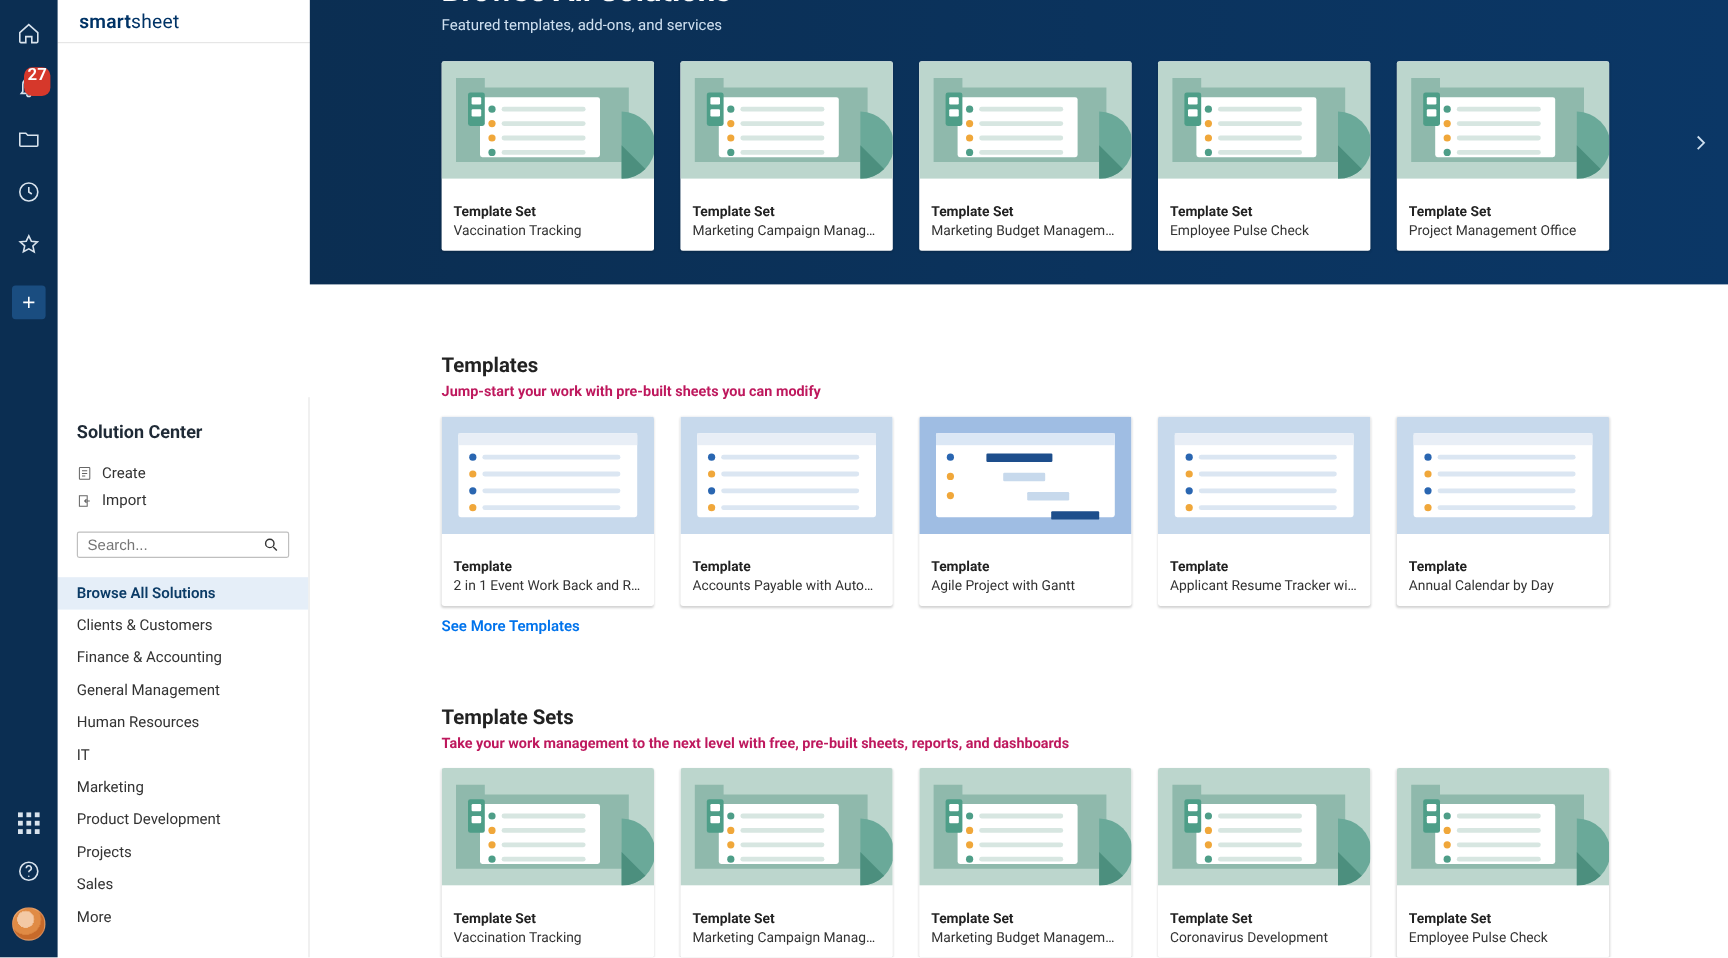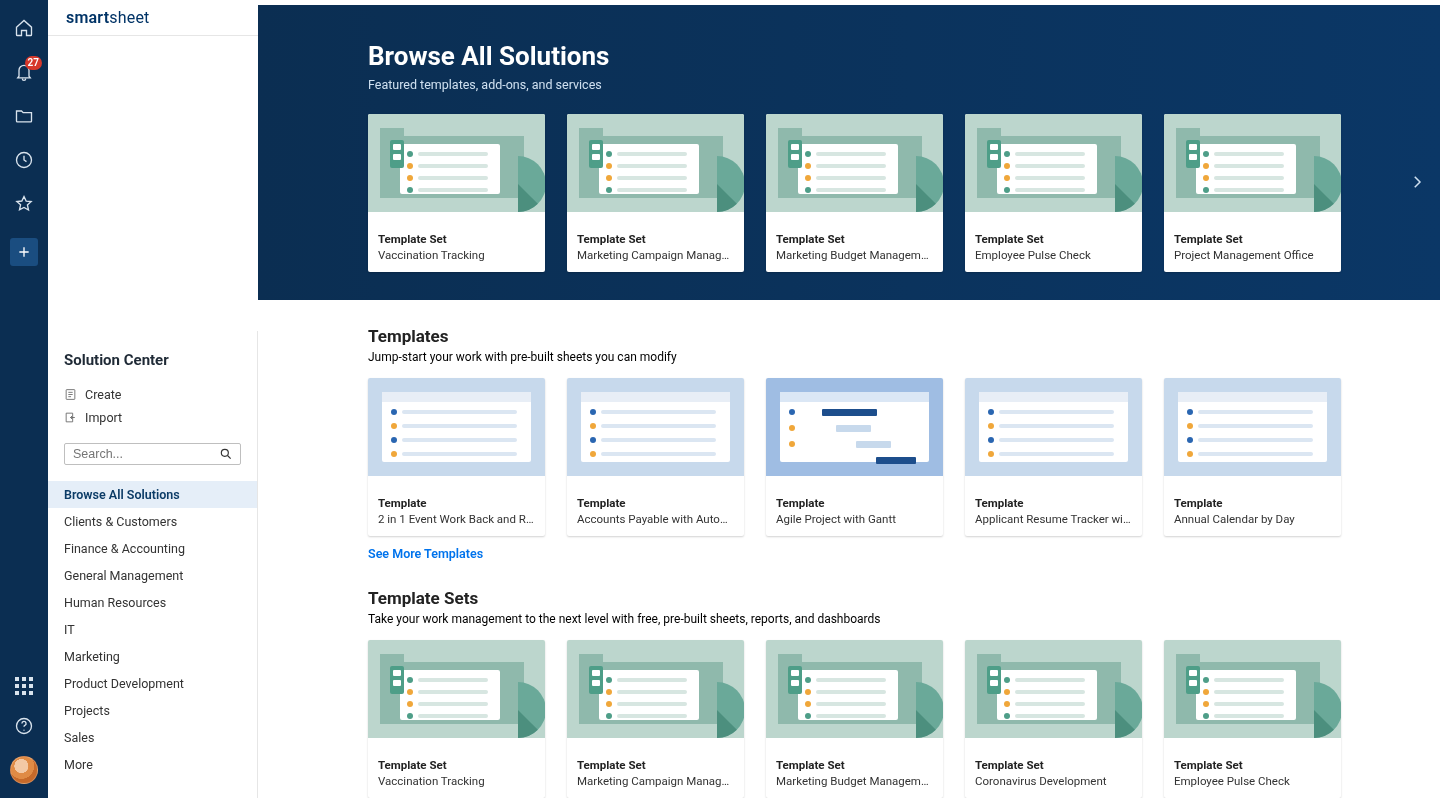--- a/index.html
+++ b/index.html
@@ -13,21 +13,21 @@
     position: relative;
   }
   .rail-icon { width: 20px; height: 20px; color: #d9e3ed; position: relative; cursor: pointer; }
   .rail-icon svg { width: 100%; height: 100%; stroke: currentColor; fill: none; stroke-width: 1.6; }
   .rail-plus { width: 28px; height: 28px; background: #1a4d80; border-radius: 3px; display:flex; align-items:center; justify-content:center; color:#fff; cursor:pointer; }
   .rail-plus svg { width:16px; height:16px; stroke:#fff; stroke-width:2; fill:none; }
   .rail-spacer { flex: 1; }
   .rail-bottom { display:flex; flex-direction:column; align-items:center; gap:20px; padding-bottom:14px; }
   .badge {
     position:absolute; top:-6px; right:-8px; background:#d6382b; color:#fff;
-    font-size:10px; line-height:14px; min-width:16px; height:14px; border-radius:7px;
+    font-size:14px; line-height:14px; min-width:16px; height:24px; border-radius:7px;
     text-align:left; padding:0 3px; font-weight:600;
   }
   .avatar { width:28px; height:28px; border-radius:50%; background: radial-gradient(circle at 40% 35%, #f3c9a5 0 30%, #e08b45 31% 55%, #c76a2a 56% 100%); cursor:pointer; border:1px solid rgba(255,255,255,0.2);}
   .rail-grid-icon { display:grid; grid-template-columns:repeat(3,4px); grid-template-rows:repeat(3,4px); gap:3px; justify-content:center; align-content:center; width:20px; height:20px; cursor:pointer;}
   .rail-grid-icon span { background:#d9e3ed; width:4px; height:4px; }
 
   
   .workspace { flex:1; display:flex; flex-direction:column; min-width:0; }
   .brand-bar { height:36px; border-bottom:1px solid #e6e6e6; display:flex; align-items:center; padding-left:18px; color:#003366; font-weight:600; font-size:16px; letter-spacing:0.2px;}
   .brand-bar span.thin { font-weight:400; }
@@ -76,23 +76,23 @@
   .card .meta { padding:20px 10px 10px 10px; }
   .card .kicker { font-size:11.5px; font-weight:700; color:#222; }
   .card .title { font-size:11.5px; color:#333; margin-top:2px; white-space:nowrap; overflow:hidden; text-overflow:ellipsis;}
 
   .carousel-next {
     position:absolute; right:14px; top:60%; transform:translateY(-50%);
     width:18px; height:18px; color:#cfe0f0; cursor:pointer;
   }
   .carousel-next svg { width:100%; height:100%; stroke:currentColor; fill:none; stroke-width:2;}
 
-  .section { padding: 26px 60px 0 110px; }
+  .section { padding: 26px 60px 0 110px; margin-top: 32px; }
   .section h3 { font-size:17px; font-weight:700; color:#222; margin-bottom:4px;}
-  .section p.sub { font-size:12px; color:#000000; margin-bottom:14px;}
+  .section p.sub { font-size:12px; color:#be185d; margin-bottom:14px;font-weight:bold;}
   .see-more { display:inline-block; margin-top:10px; font-size:12.5px; font-weight:600; color:#0073ec; cursor:pointer;}
 
   
   .thumb-tplset, .thumb-tpl, .thumb-gantt { width:100%; height:100%; }
 </style>
 </head>
 <body>
 
 <nav class="app-rail">
   <div class="rail-icon">

